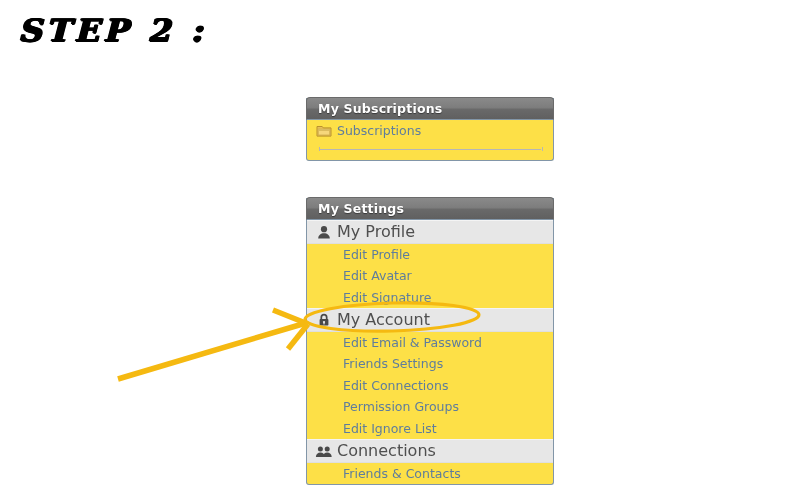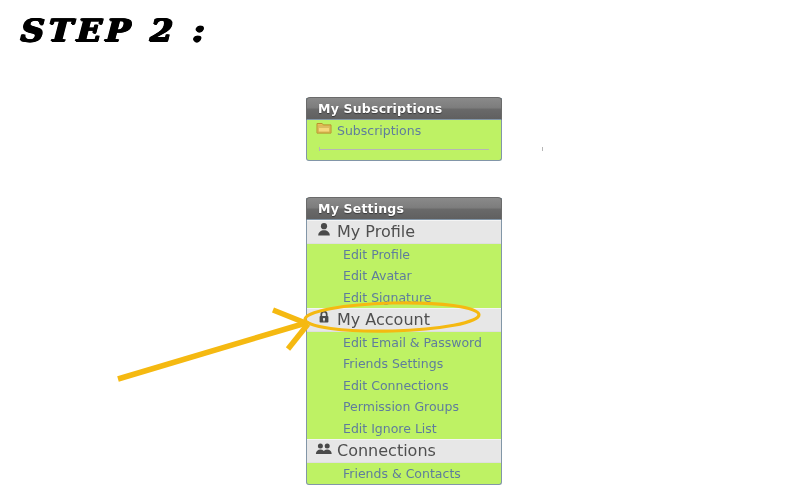--- a/index.html
+++ b/index.html
@@ -33,23 +33,23 @@
        1px 0 0 #000,
       -1px 0 0 #000,
        0 1px 0 #000,
        0.5px 0.5px 0 #000,
       -0.5px -0.5px 0 #000;
   }
 
   
   .panel {
     position: absolute;
-    width: 196px;
+    width: 248px;
     box-sizing: border-box;
-    background: #bef264;
+    background: #fde047;
     border: 1px solid #8296a8;
     border-top: none;
     border-radius: 0 0 3px 3px;
     font-size: 12.5px;
   }
   #panel-subscriptions { left: 306px; top: 98px; }
   #panel-settings      { left: 306px; top: 198px; }
 
   .panel-header {
     height: 21px;
@@ -72,21 +72,21 @@
 
   .panel-body {
     padding: 0;
   }
 
   
   .row {
     height: 21.5px;
     line-height: 21.5px;
     display: flex;
-    align-items: flex-start;
+    align-items: center;
     white-space: nowrap;
     overflow: hidden;
     padding-left: 8px;
   }
   .row.section {
     background: #e7e7e7;
     border-bottom: 1px solid #dfdfdf;
     border-top: 1px solid #f4f4f4;
   }
   .row.section .row-label {

